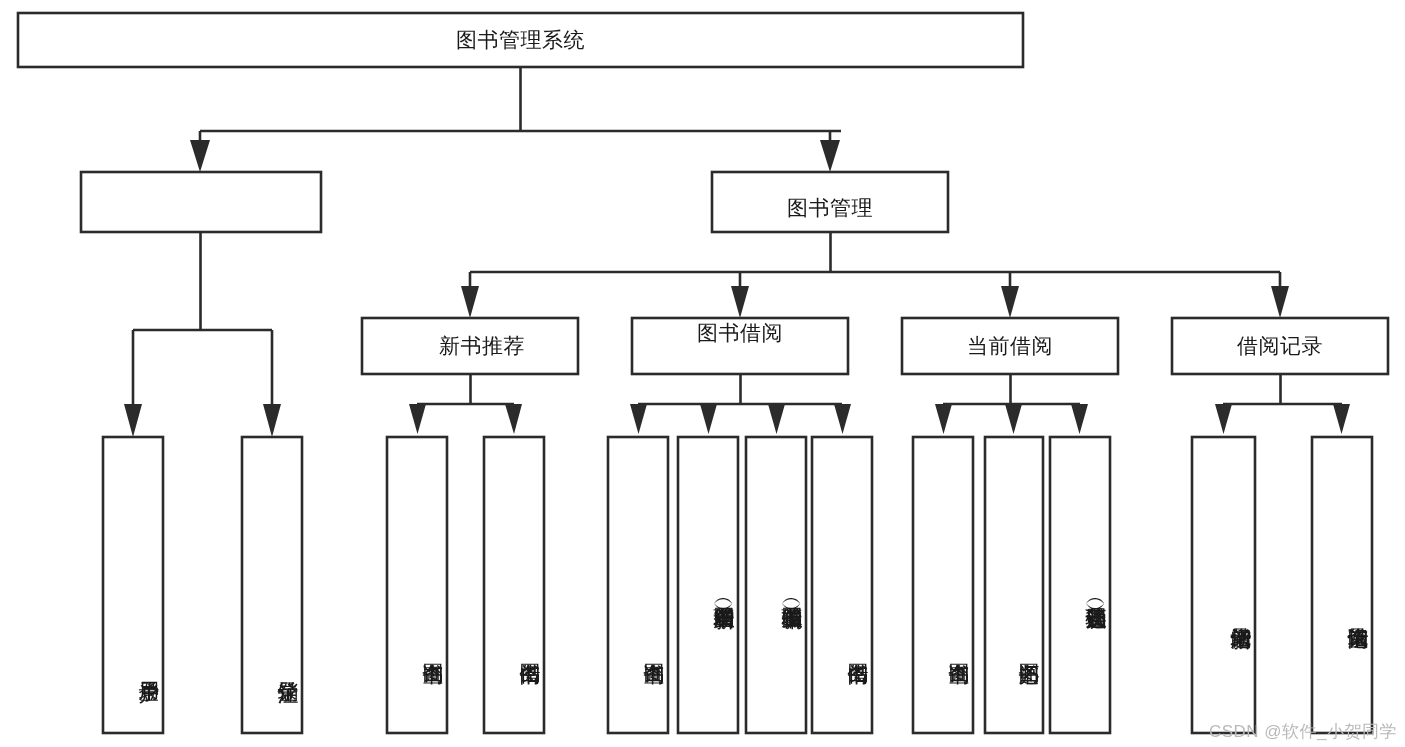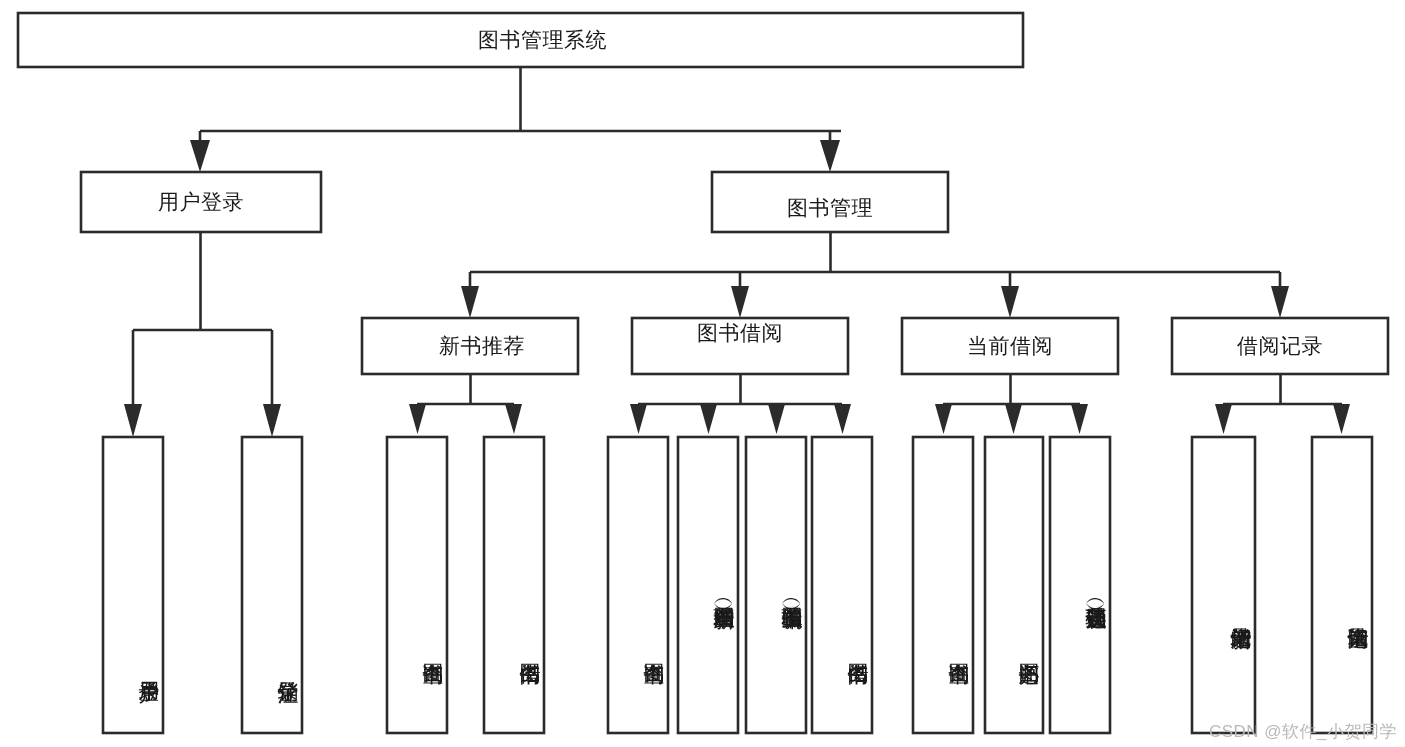--- a/index.html
+++ b/index.html
@@ -160,23 +160,22 @@
 
       <rect class="node-box" x="913" y="437" width="60" height="296"></rect>
       <rect class="node-box" x="985" y="437" width="58" height="296"></rect>
       <rect class="node-box" x="1050" y="437" width="60" height="296"></rect>
 
       <rect class="node-box" x="1192" y="437" width="63" height="296"></rect>
       <rect class="node-box" x="1312" y="437" width="60" height="296"></rect>
     </g>
   </svg>
 
-  <div class="node-label-h" style="left:18px; top:13px; width:1005px; height:54px;padding-left:22px;">图书管理系统</div>
-
-  <div class="node-label-h" style="left:81px; top:172px; width:240px; height:60px;">用户登录</div>
+  <div class="node-label-h" style="left:18px; top:13px; width:1005px; height:54px;">图书管理系统</div>
+
   <div class="node-label-h" style="left:712px; top:172px; width:236px; height:72px;">图书管理</div>
 
   <div class="node-label-h" style="left:362px; top:318px; width:240px; height:56px;">新书推荐</div>
   <div class="node-label-h" style="left:632px; top:305px; width:216px; height:56px;">图书借阅</div>
   <div class="node-label-h" style="left:1172px; top:318px; width:216px; height:56px;">借阅记录</div>
   <div class="node-label-h" style="left:902px; top:318px; width:216px; height:56px;">当前借阅</div>
 
   <div class="node-label-v" style="left:103px; top:437px; width:60px; height:296px; padding-top:80px;">用户登录</div>
   <div class="node-label-v" style="left:242px; top:437px; width:60px; height:296px; padding-top:80px;">注销登录</div>
 

